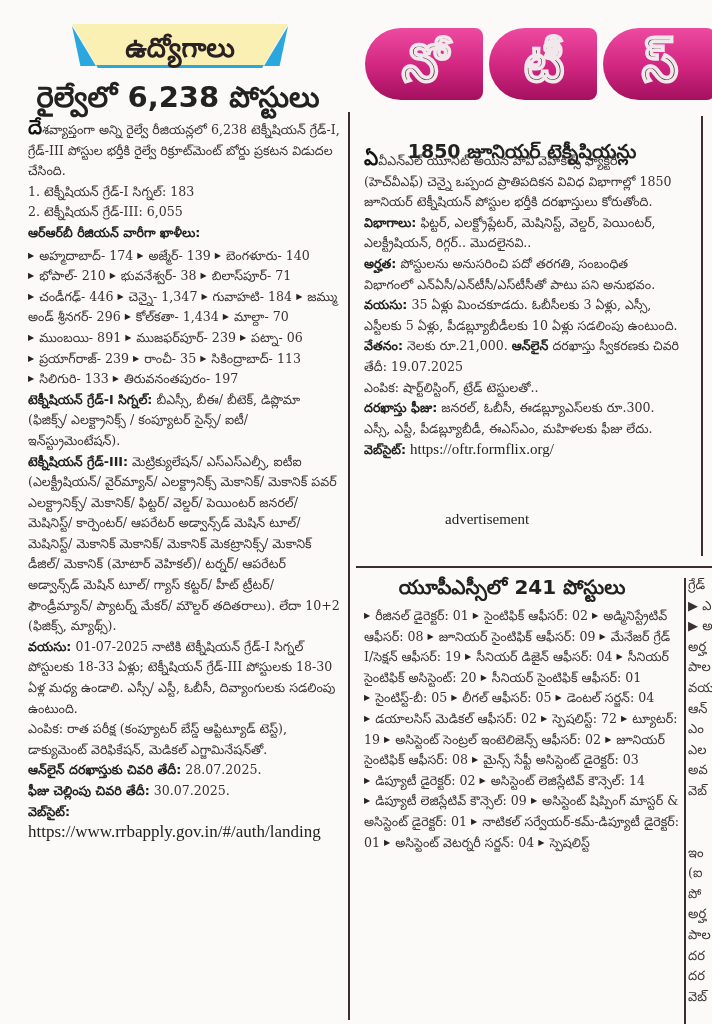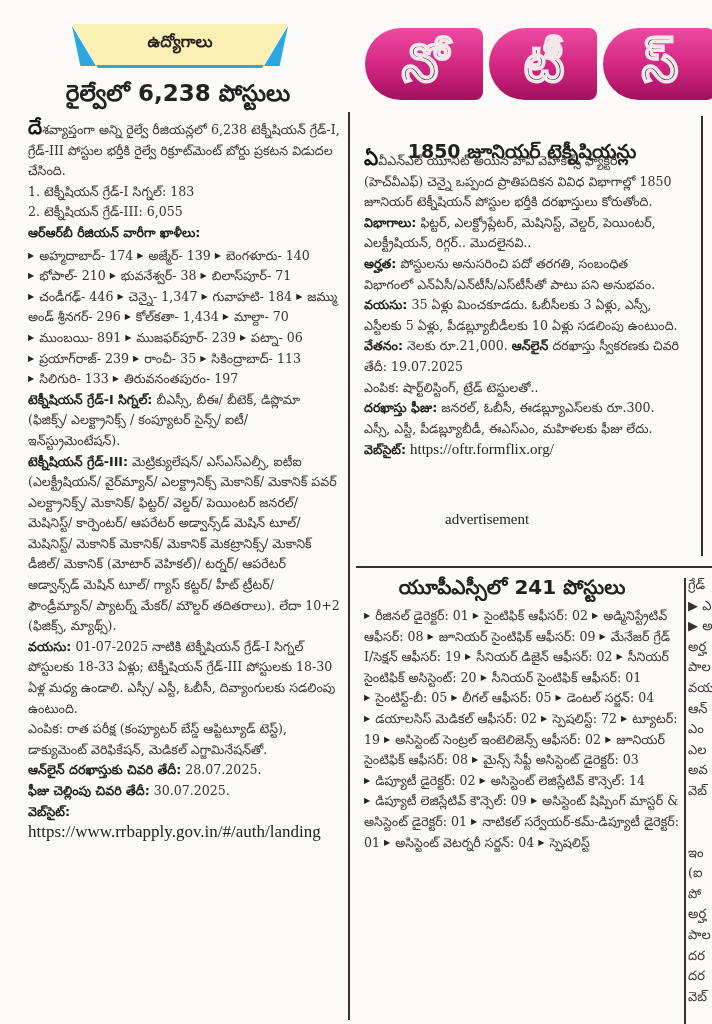--- a/index.html
+++ b/index.html
@@ -8,24 +8,24 @@
   .page { position: absolute; left: 0; top: 0; width: 712px; height: 1024px; }
   .banner-wrap { position: absolute; left: 72px; top: 24px; width: 216px; height: 46px; }
   .banner { position: absolute; left: 0; top: 0; width: 216px; height: 44px;
             background: #fbf0b4; clip-path: polygon(0 0, 100% 0, 88% 100%, 12% 100%);
             border-bottom: 3px solid #2aa7df; }
   .banner-tri-l2 { position: absolute; left: 0; top: 2px; width: 24px; height: 40px;
             background: #2aa7df; clip-path: polygon(0 0, 100% 100%, 35% 100%); }
   .banner-tri-r2 { position: absolute; right: 0; top: 2px; width: 24px; height: 40px;
             background: #2aa7df; clip-path: polygon(100% 0, 65% 100%, 0 100%); }
   .banner-text { position: absolute; left: 0; right: 0; top: 8px; text-align: center;
-            font-family: "DejaVu Sans", sans-serif; font-weight: bold; font-size: 16px; color: #2a2222; }
+            font-family: "DejaVu Sans", sans-serif; font-weight: bold; font-size: 27px; color: #2a2222; }
 
   .headline { font-family: "DejaVu Sans", sans-serif; font-weight: bold; color: #222; text-align: center; }
-  .h-rail { position: absolute; left: 28px; top: 80px; width: 300px; font-size: 23px; }
+  .h-rail { position: absolute; left: 28px; top: 80px; width: 300px; font-size: 29px; }
 
   .body { font-size: 12.6px; line-height: 20.6px; color: #3a3030; }
   .body b, .lbl { font-family: "DejaVu Sans", sans-serif; font-weight: bold; color: #222; }
   .left-body { position: absolute; left: 28px; top: 117px; width: 312px; }
   .dropcap { font-family: "DejaVu Sans", sans-serif; font-weight: bold; font-size: 20px; color: #111; }
   .bul::before { content: "\25B6"; font-size: 8px; margin-right: 5px; vertical-align: 2px; color: #2a2222; }
   .url { font-family: "Liberation Serif", serif; font-size: 17px; color: #222; }
 
   .divider-v { position: absolute; width: 1.5px; background: #3a3030; }
 
@@ -130,21 +130,21 @@
   <div class="headline h-upsc">యూపీఎస్సీలో 241 పోస్టులు</div>
   <div class="divider-v" style="left:684px; top:578px; height:446px;"></div>
 
   <div class="body right-body2">
     <p>
       <span class="bul">రీజినల్ డైరెక్టర్: 01</span>
       <span class="bul">సైంటిఫిక్ ఆఫీసర్: 02</span>
       <span class="bul">అడ్మినిస్ట్రేటివ్ ఆఫీసర్: 08</span>
       <span class="bul">జూనియర్ సైంటిఫిక్ ఆఫీసర్: 09</span>
       <span class="bul">మేనేజర్ గ్రేడ్ I/సెక్షన్ ఆఫీసర్: 19</span>
-      <span class="bul">సీనియర్ డిజైన్ ఆఫీసర్: 02</span>
+      <span class="bul">సీనియర్ డిజైన్ ఆఫీసర్: 04</span>
       <span class="bul">సీనియర్ సైంటిఫిక్ అసిస్టెంట్: 20</span>
       <span class="bul">సీనియర్ సైంటిఫిక్ ఆఫీసర్: 01</span>
       <span class="bul">సైంటిస్ట్-బీ: 05</span>
       <span class="bul">లీగల్ ఆఫీసర్: 05</span>
       <span class="bul">డెంటల్ సర్జన్: 04</span>
       <span class="bul">డయాలసిస్ మెడికల్ ఆఫీసర్: 02</span>
       <span class="bul">స్పెషలిస్ట్: 72</span>
       <span class="bul">ట్యూటర్: 19</span>
       <span class="bul">అసిస్టెంట్ సెంట్రల్ ఇంటెలిజెన్స్ ఆఫీసర్: 02</span>
       <span class="bul">జూనియర్ సైంటిఫిక్ ఆఫీసర్: 08</span>

